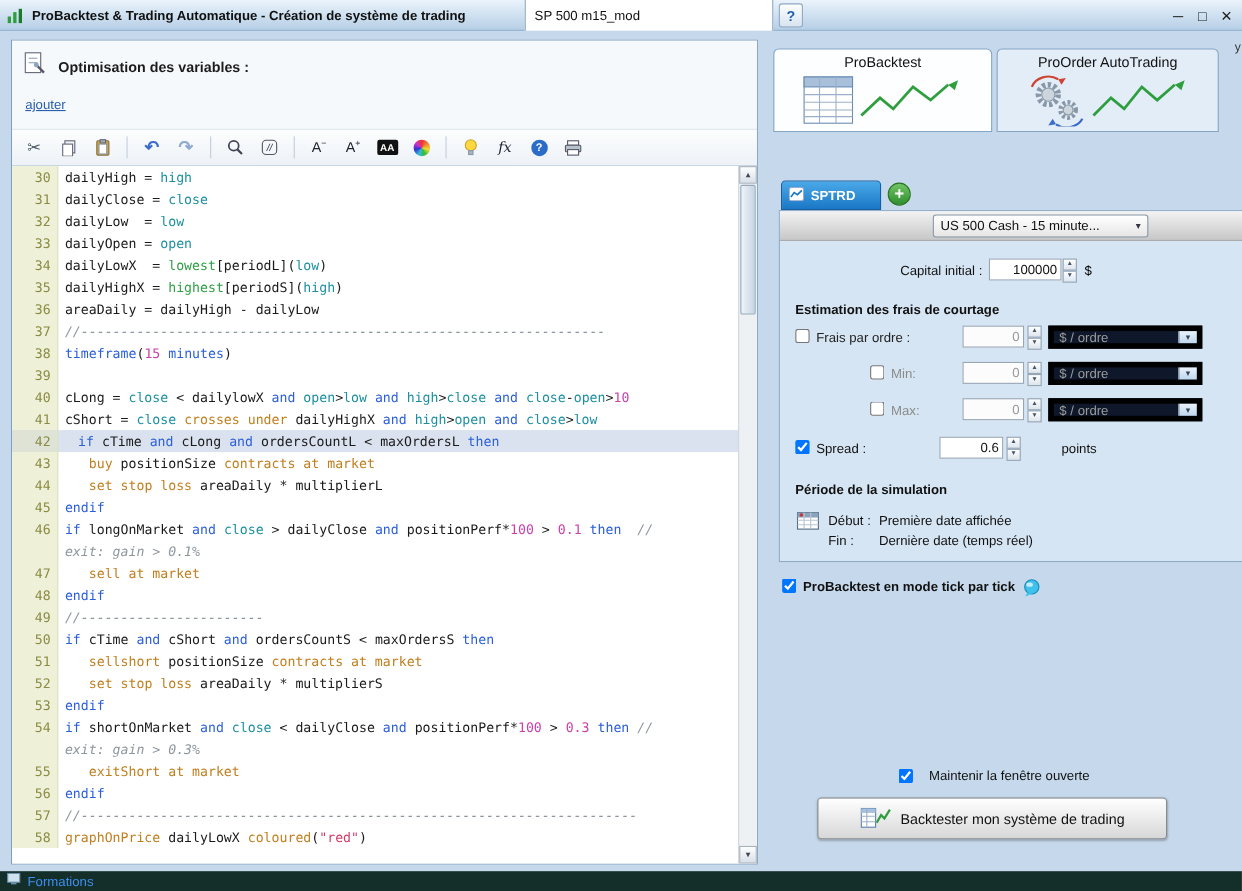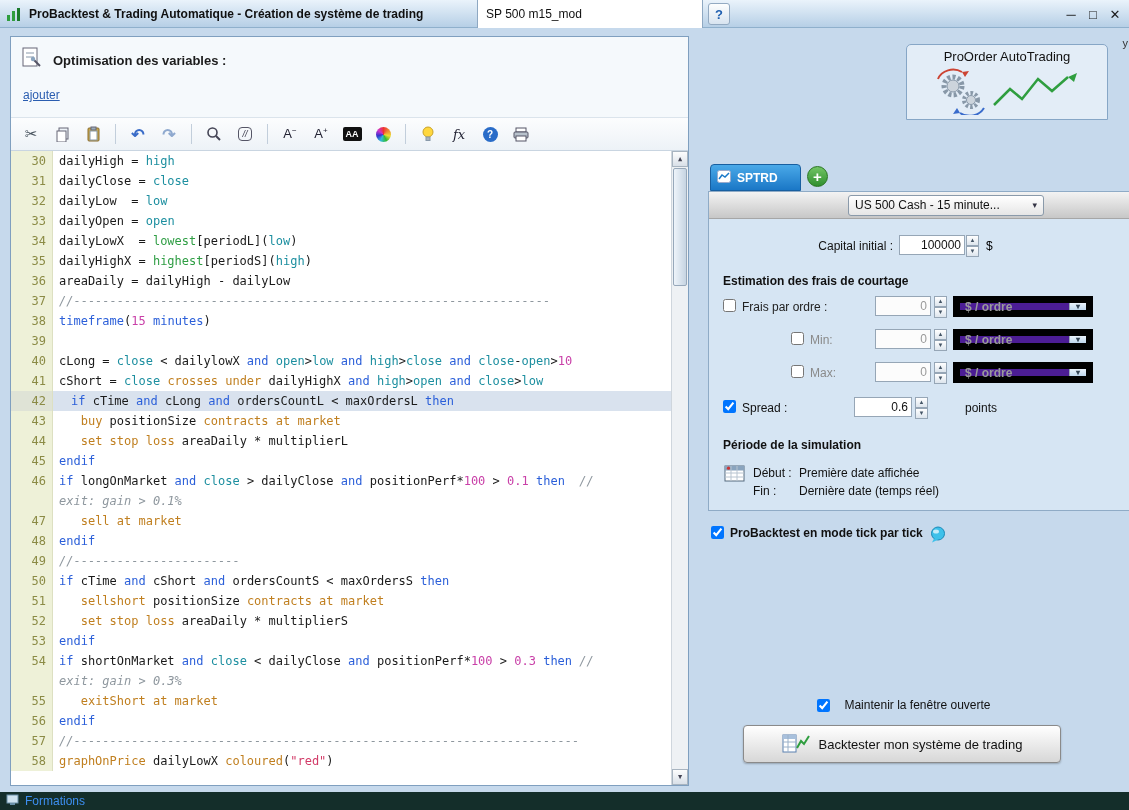--- a/index.html
+++ b/index.html
@@ -107,21 +107,21 @@
 
   .fees-header { position:absolute; left:14px; top:82px; font-size:12px; font-weight:bold; color:#111; }
   .fee-row { position:absolute; left:14px; width:370px; height:22px; font-size:12px; }
   .fee-row .cb { position:absolute; left:0; top:3px; margin:0; width:13px; height:13px; }
   .fee-row.indent .cb { left:68px; }
   .fee-label { position:absolute; left:19px; top:4px; color:#222; }
   .fee-row.indent .fee-label { left:87px; color:#8a8a8a; }
   .fee-input { position:absolute; left:152px; top:0; width:56px; }
   .fee-spin { position:absolute; left:211px; top:0; }
   .dropdown { position:absolute; left:230px; top:0; width:140px; height:21px; display:flex;
-    align-items:center; border:7px solid #000000; background:#4c1d95; cursor:pointer;font-weight:bold; }
+    align-items:center; border:5px solid #000000; background:#0f172a; cursor:pointer; }
   .dd-text { flex:1; padding-left:5px; color:#9a9a9a; font-size:12px; }
   .dd-btn { width:17px; height:100%; background:linear-gradient(#eaf3fc,#bfd7ee);
     border-left:1px solid #96a6b6; display:flex; align-items:center; justify-content:center;
     font-size:8px; color:#345; }
 
   .spread-row { position:absolute; left:14px; top:205px; width:370px; height:22px; font-size:12px; }
   .spread-row .cb { position:absolute; left:0; top:3px; margin:0; width:13px; height:13px; }
   .spread-label { position:absolute; left:19px; top:4px; color:#111; }
   .spread-input { position:absolute; left:131px; top:0; width:58px; }
   .spread-spin { position:absolute; left:192px; top:0; }
@@ -391,20 +391,37 @@
       <div class="vscroll">
         <div class="scroll-btn up">▲</div>
         <div class="scroll-thumb"></div>
         <div class="scroll-btn down">▼</div>
       </div>
     </div>
   </div>
 
   <div class="right-panel">
 
+    <div class="rp-tab selected">
+      <span class="tab-label">ProBacktest</span>
+      <span class="tab-icon">
+        <svg width="150" height="48">
+          <rect x="3" y="3" width="44" height="42" fill="#fff" stroke="#6a8cb4"></rect>
+          <rect x="3" y="3" width="44" height="9" fill="#a8c0dc" stroke="#6a8cb4"></rect>
+          <line x1="17" y1="3" x2="17" y2="45" stroke="#9ab0c8"></line>
+            <line x1="32" y1="3" x2="32" y2="45" stroke="#9ab0c8"></line>
+          <line x1="3" y1="19" x2="47" y2="19" stroke="#9ab0c8"></line>
+            <line x1="3" y1="26" x2="47" y2="26" stroke="#9ab0c8"></line>
+          <line x1="3" y1="33" x2="47" y2="33" stroke="#9ab0c8"></line>
+            <line x1="3" y1="39" x2="47" y2="39" stroke="#9ab0c8"></line>
+          <polyline points="55,38 72,22 84,32 102,12 118,24 134,10" fill="none" stroke="#2f9e3f" stroke-width="2.5"></polyline>
+          <path d="M134,10 l9,-4 -3,9 z" fill="#2f9e3f"></path>
+        </svg>
+      </span>
+    </div>
 
     <div class="rp-tab unselected">
       <span class="tab-label">ProOrder AutoTrading</span>
       <span class="tab-icon">
         <svg width="150" height="48">
           <path d="M6,12 A16,14 0 0 1 30,5" fill="none" stroke="#cc4433" stroke-width="2"></path>
           <path d="M30,5 l7,-1 -4,6 z" fill="#cc4433"></path>
           <circle cx="21" cy="19" r="9" fill="none" stroke="#8898a8" stroke-width="5" stroke-dasharray="3 2.2"></circle>
           <circle cx="21" cy="19" r="6" fill="#ccd4dc" stroke="#8898a8"></circle>
           <circle cx="39" cy="33" r="7" fill="none" stroke="#8898a8" stroke-width="4" stroke-dasharray="2.6 2"></circle>

